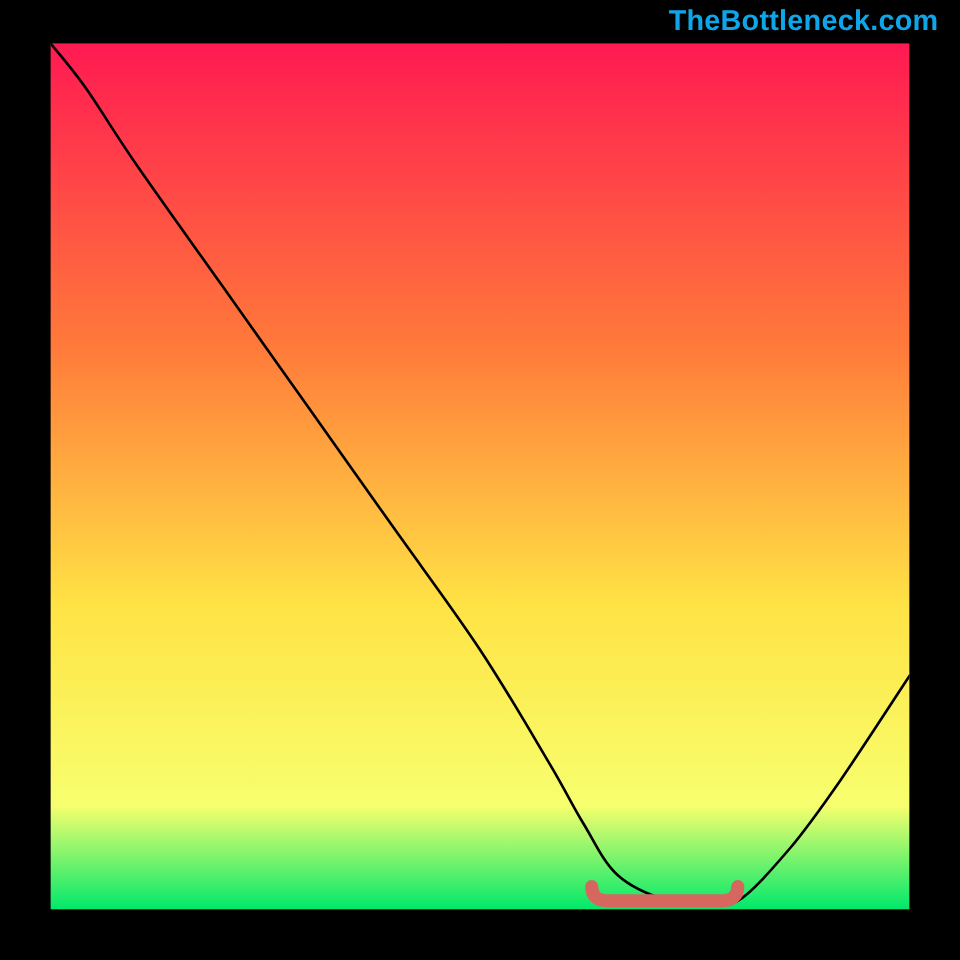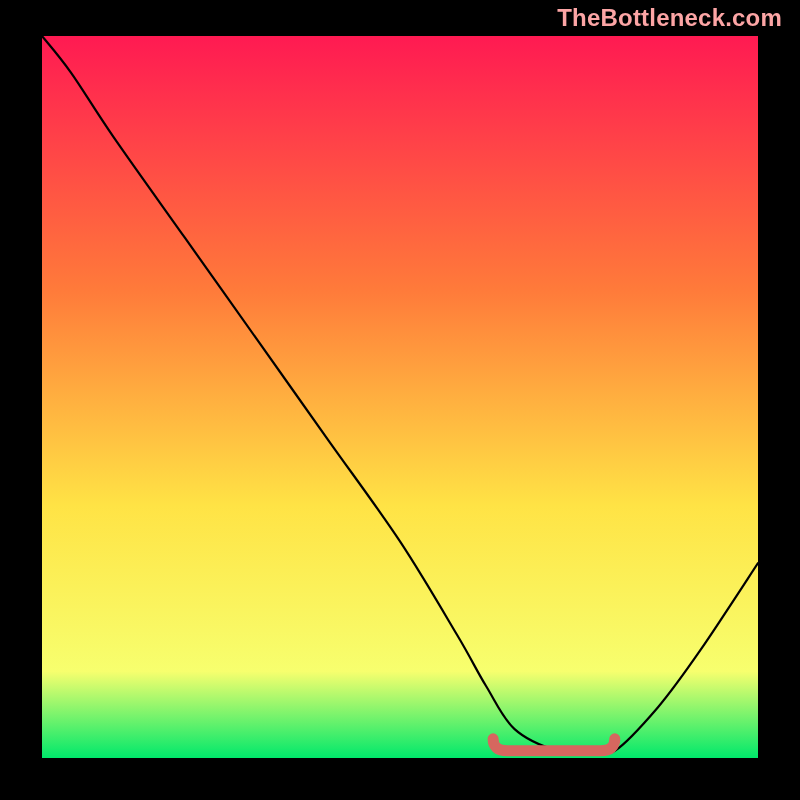--- a/index.html
+++ b/index.html
@@ -14,21 +14,21 @@
   .frame {
     position: relative;
     width: 800px;
     height: 800px;
     background: #000;
   }
   .watermark {
     position: absolute;
     top: 4px;
     right: 18px;
-    color: #fca5a5;
+    color: #0ea5e9;
     font-size: 24px;
     font-weight: 600;
     letter-spacing: 0.2px;
   }
   .plot {
     position: absolute;
     left: 42px;
     top: 36px;
     width: 716px;
     height: 722px;

